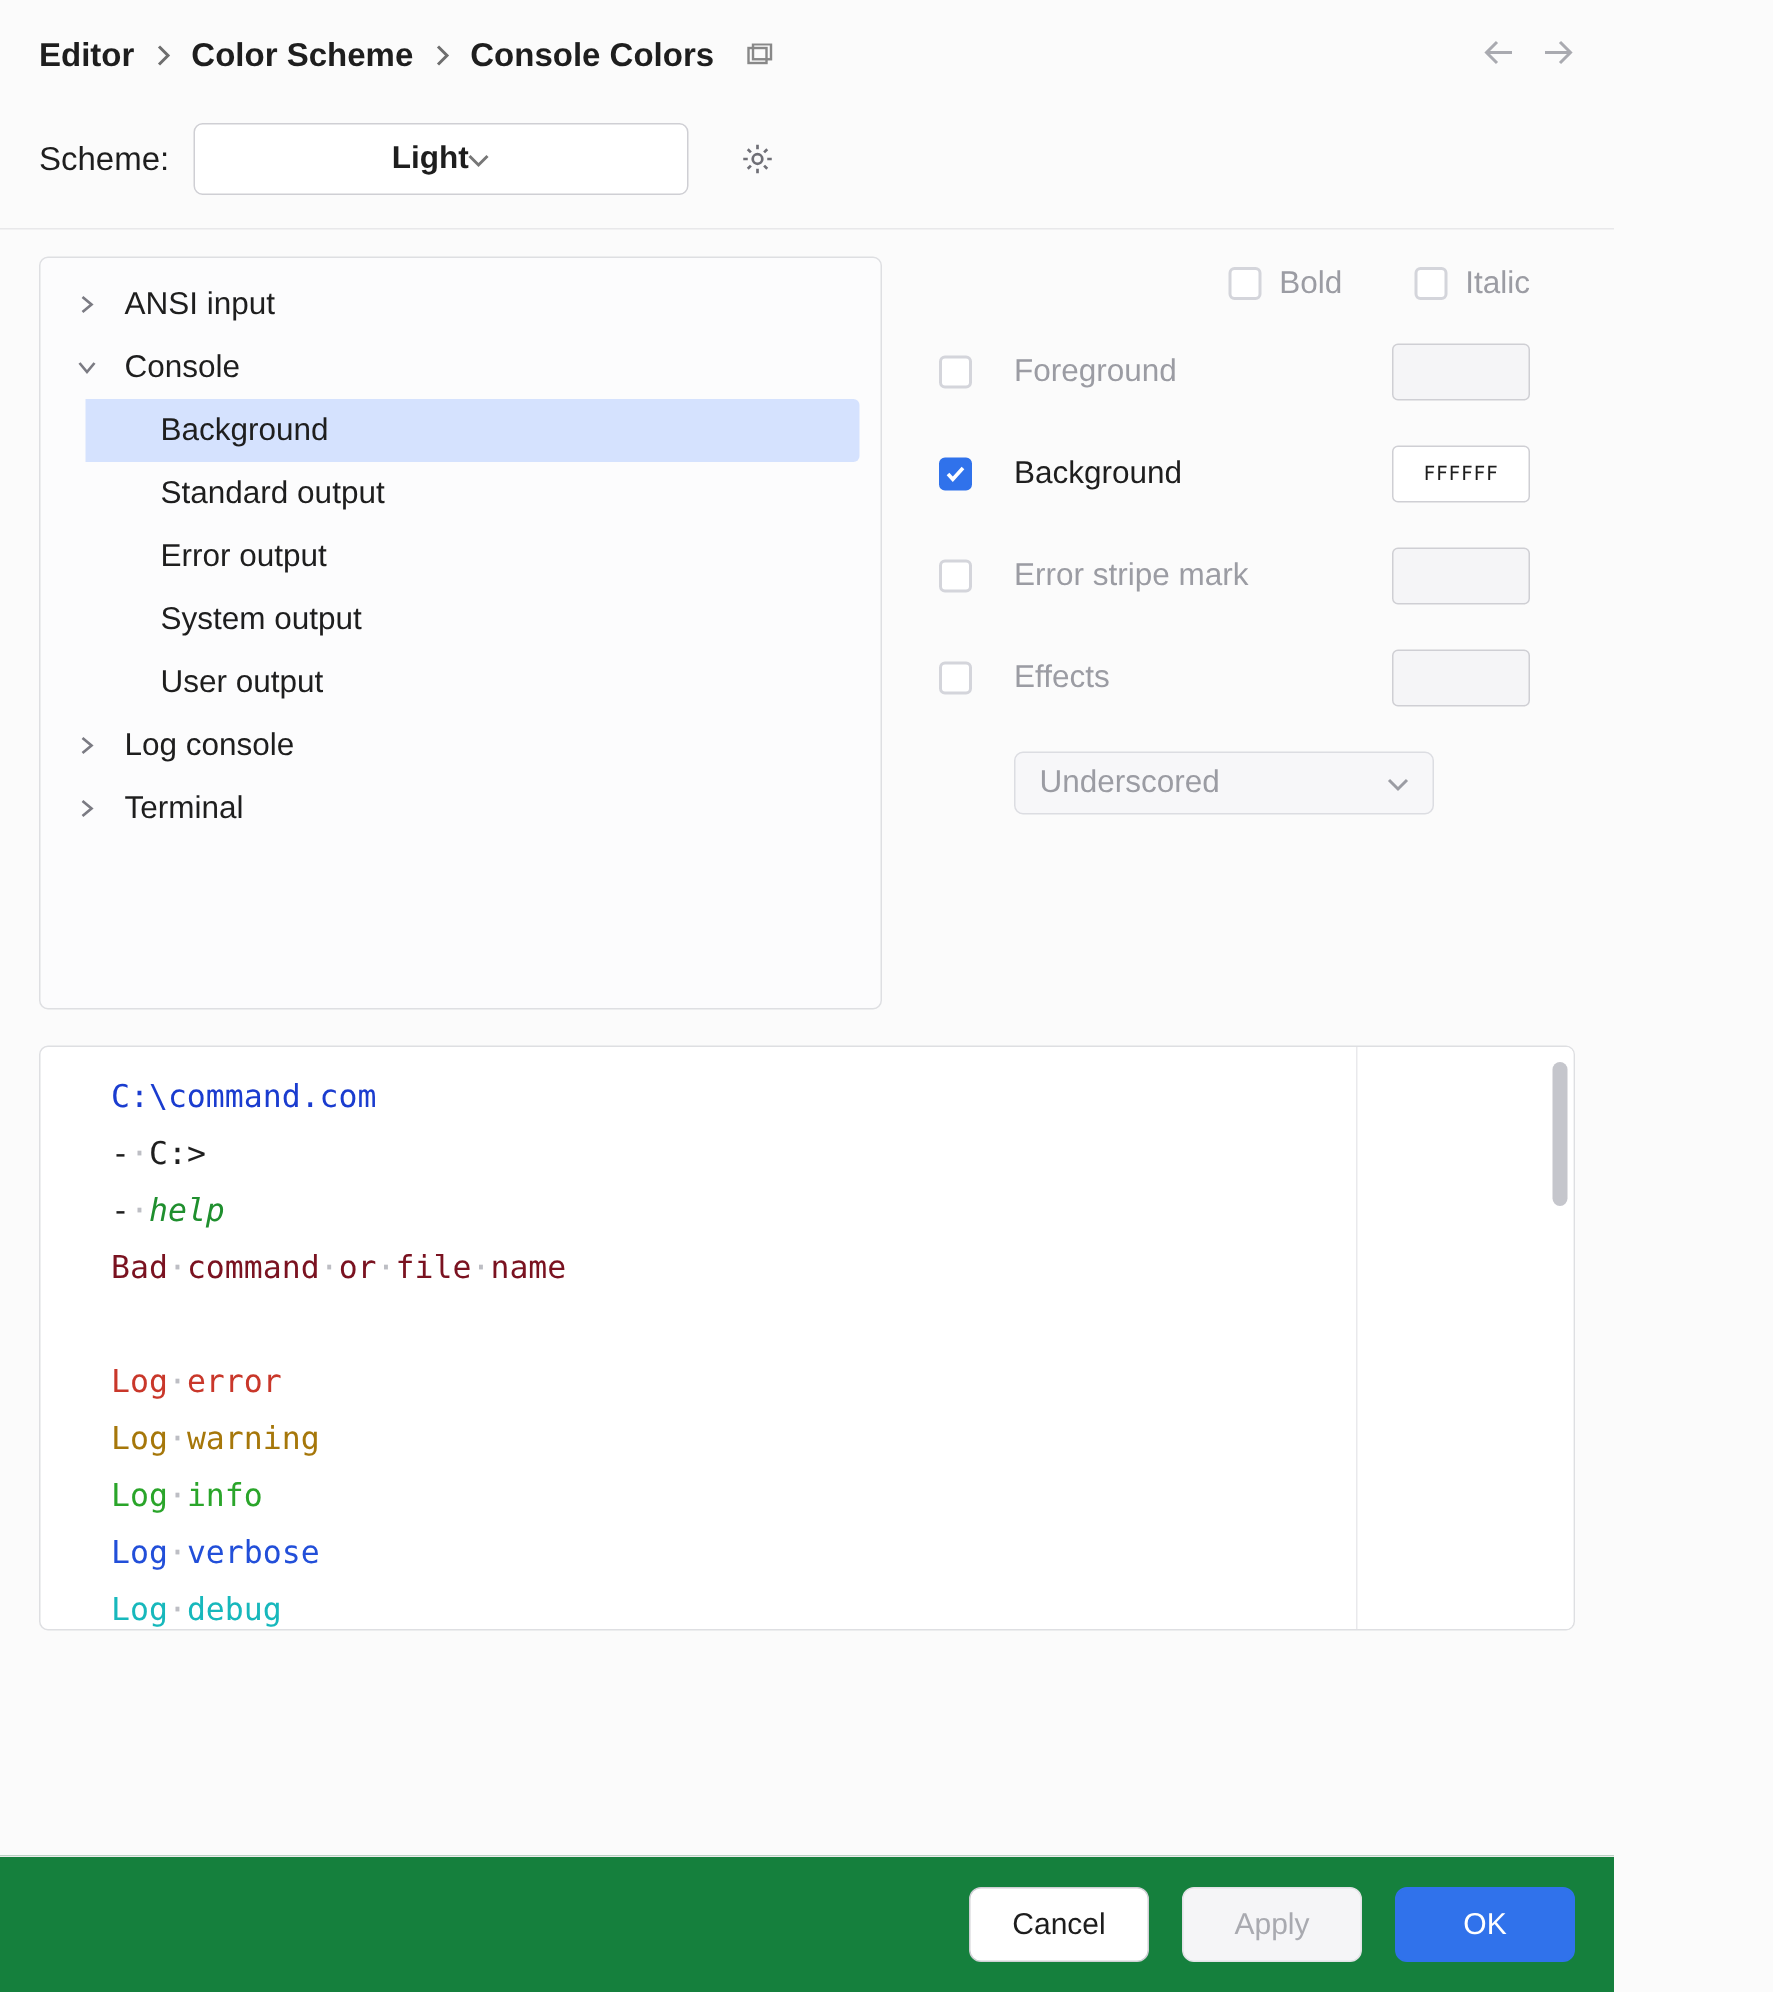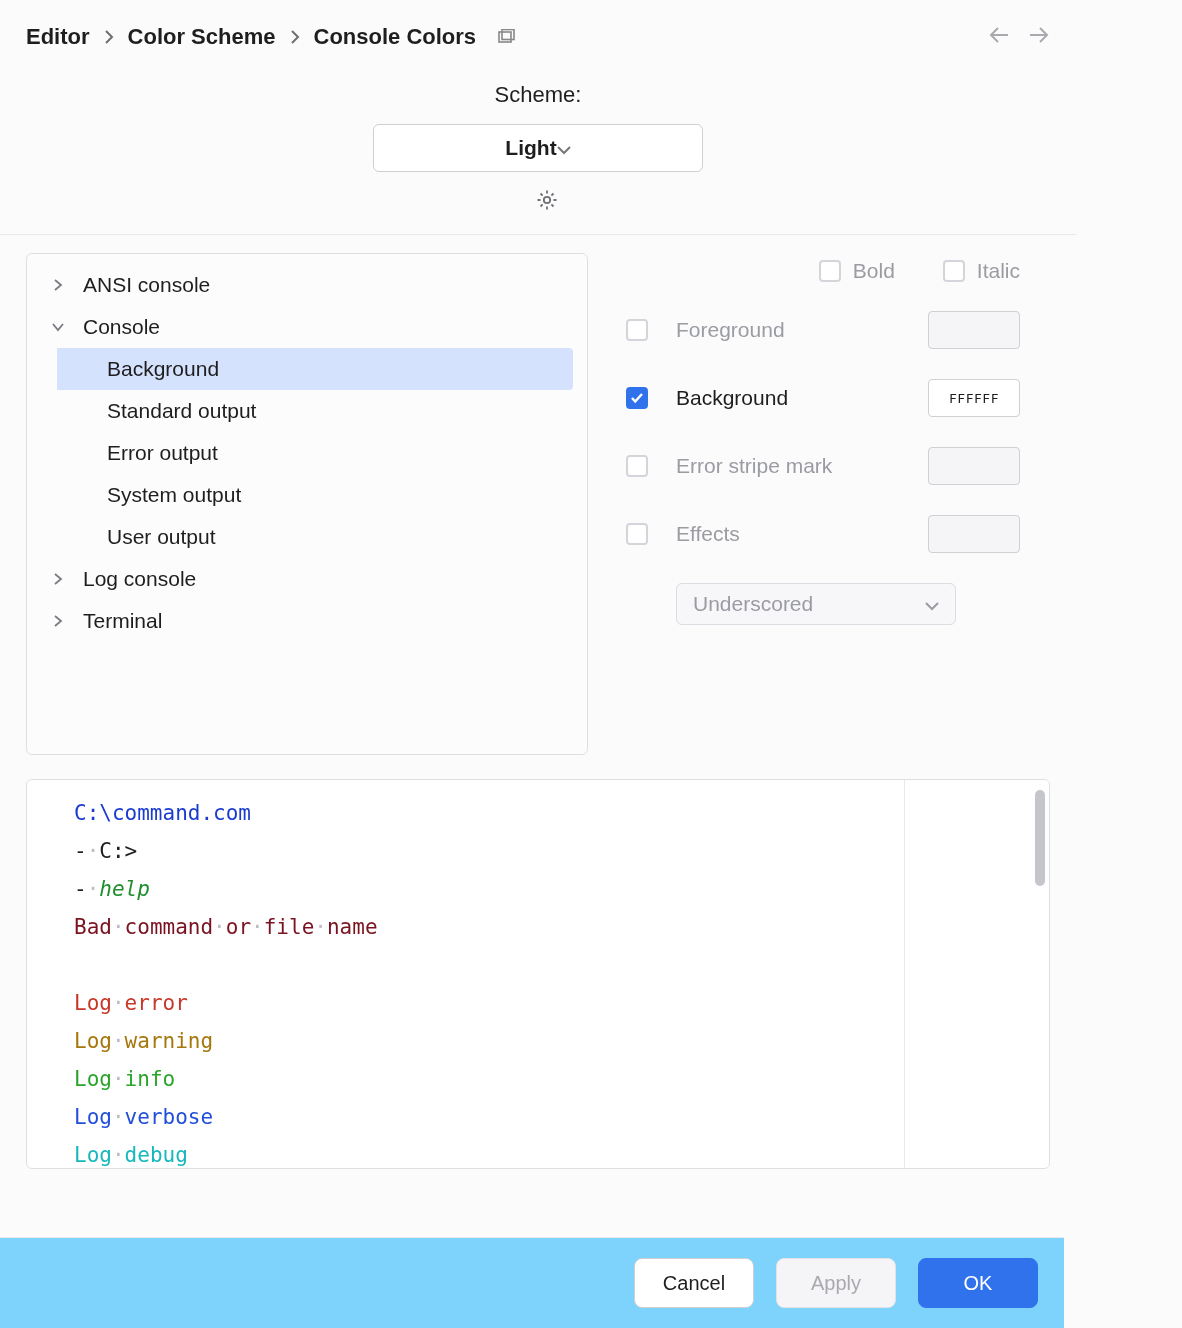--- a/index.html
+++ b/index.html
@@ -24,21 +24,20 @@
     position: absolute; right: 26px; top: 26px;
     display:flex; gap: 18px; color:#a9aab0;
   }
   .nav-arrows .arrow { display:inline-flex; cursor:pointer; }
   
   .scheme-row {
     display:flex; align-items:center;
     padding: 22px 26px 22px 26px;
     gap: 16px;
     border-bottom: 1px solid #e8e8ea;
-    flex-direction: column;
   }
   .scheme-label { font-size: 22px; }
   .select {
     height: 48px; min-width: 330px;
     border: 1px solid #cfcfd4; border-radius: 6px;
     background: #fff; display:flex; align-items:center;
     padding: 0 14px; justify-content: center;
     font-weight: 700; font-size: 21px;
     cursor: pointer;
   }
@@ -130,23 +129,23 @@
   .c-path { color:#1a3ccf; }
   .c-help { color:#1f8f2e; font-style:italic;}
   .c-bad { color:#7a1220; }
   .c-err { color:#c9372a; }
   .c-warn { color:#a6770a; }
   .c-info { color:#2aa52a; }
   .c-verb { color:#224fd9; }
   .c-debug { color:#17b8bc; }
   
   .footer {
-    position:absolute; bottom:0; left:0; right:12px;
+    position:absolute; bottom:0; left:0; right:0;
     border-top:1px solid #eceaec;
-    background:#7dd3fc;
+    background:#15803d;
     padding: 20px 26px;
     display:flex; justify-content:flex-end; gap:22px;
   }
   .btn {
     height:50px; min-width:120px; border-radius:8px;
     border:1px solid #cfcfd4; background:#fff;
     font-size:20px; cursor:pointer; display:flex; align-items:center; justify-content:center;
     padding: 0 22px;
   }
   .btn.disabled { color:#a9aab0; background:#f5f5f7; border-color:#e2e2e6; cursor:default;}
@@ -211,21 +210,21 @@
 
   <div class="main">
 
     <div class="tree-pane">
       <div class="tree-row top">
         <span class="exp">
             <svg width="10" height="12" viewBox="0 0 10 12">
               <path d="M2 1l6 5-6 5" fill="none" stroke="currentColor" stroke-width="1.8"></path>
             </svg>
           </span>
-        <span style="margin-left:14px">ANSI console</span>
+        <span style="margin-left:14px">ANSI input</span>
       </div>
       <div class="tree-row top">
         <span class="exp">
             <svg width="12" height="10" viewBox="0 0 12 10">
               <path d="M1 2l5 6 5-6" fill="none" stroke="currentColor" stroke-width="1.8"></path>
             </svg>
           </span>
         <span style="margin-left:14px">Console</span>
       </div>
       <div class="tree-row child-sel">

